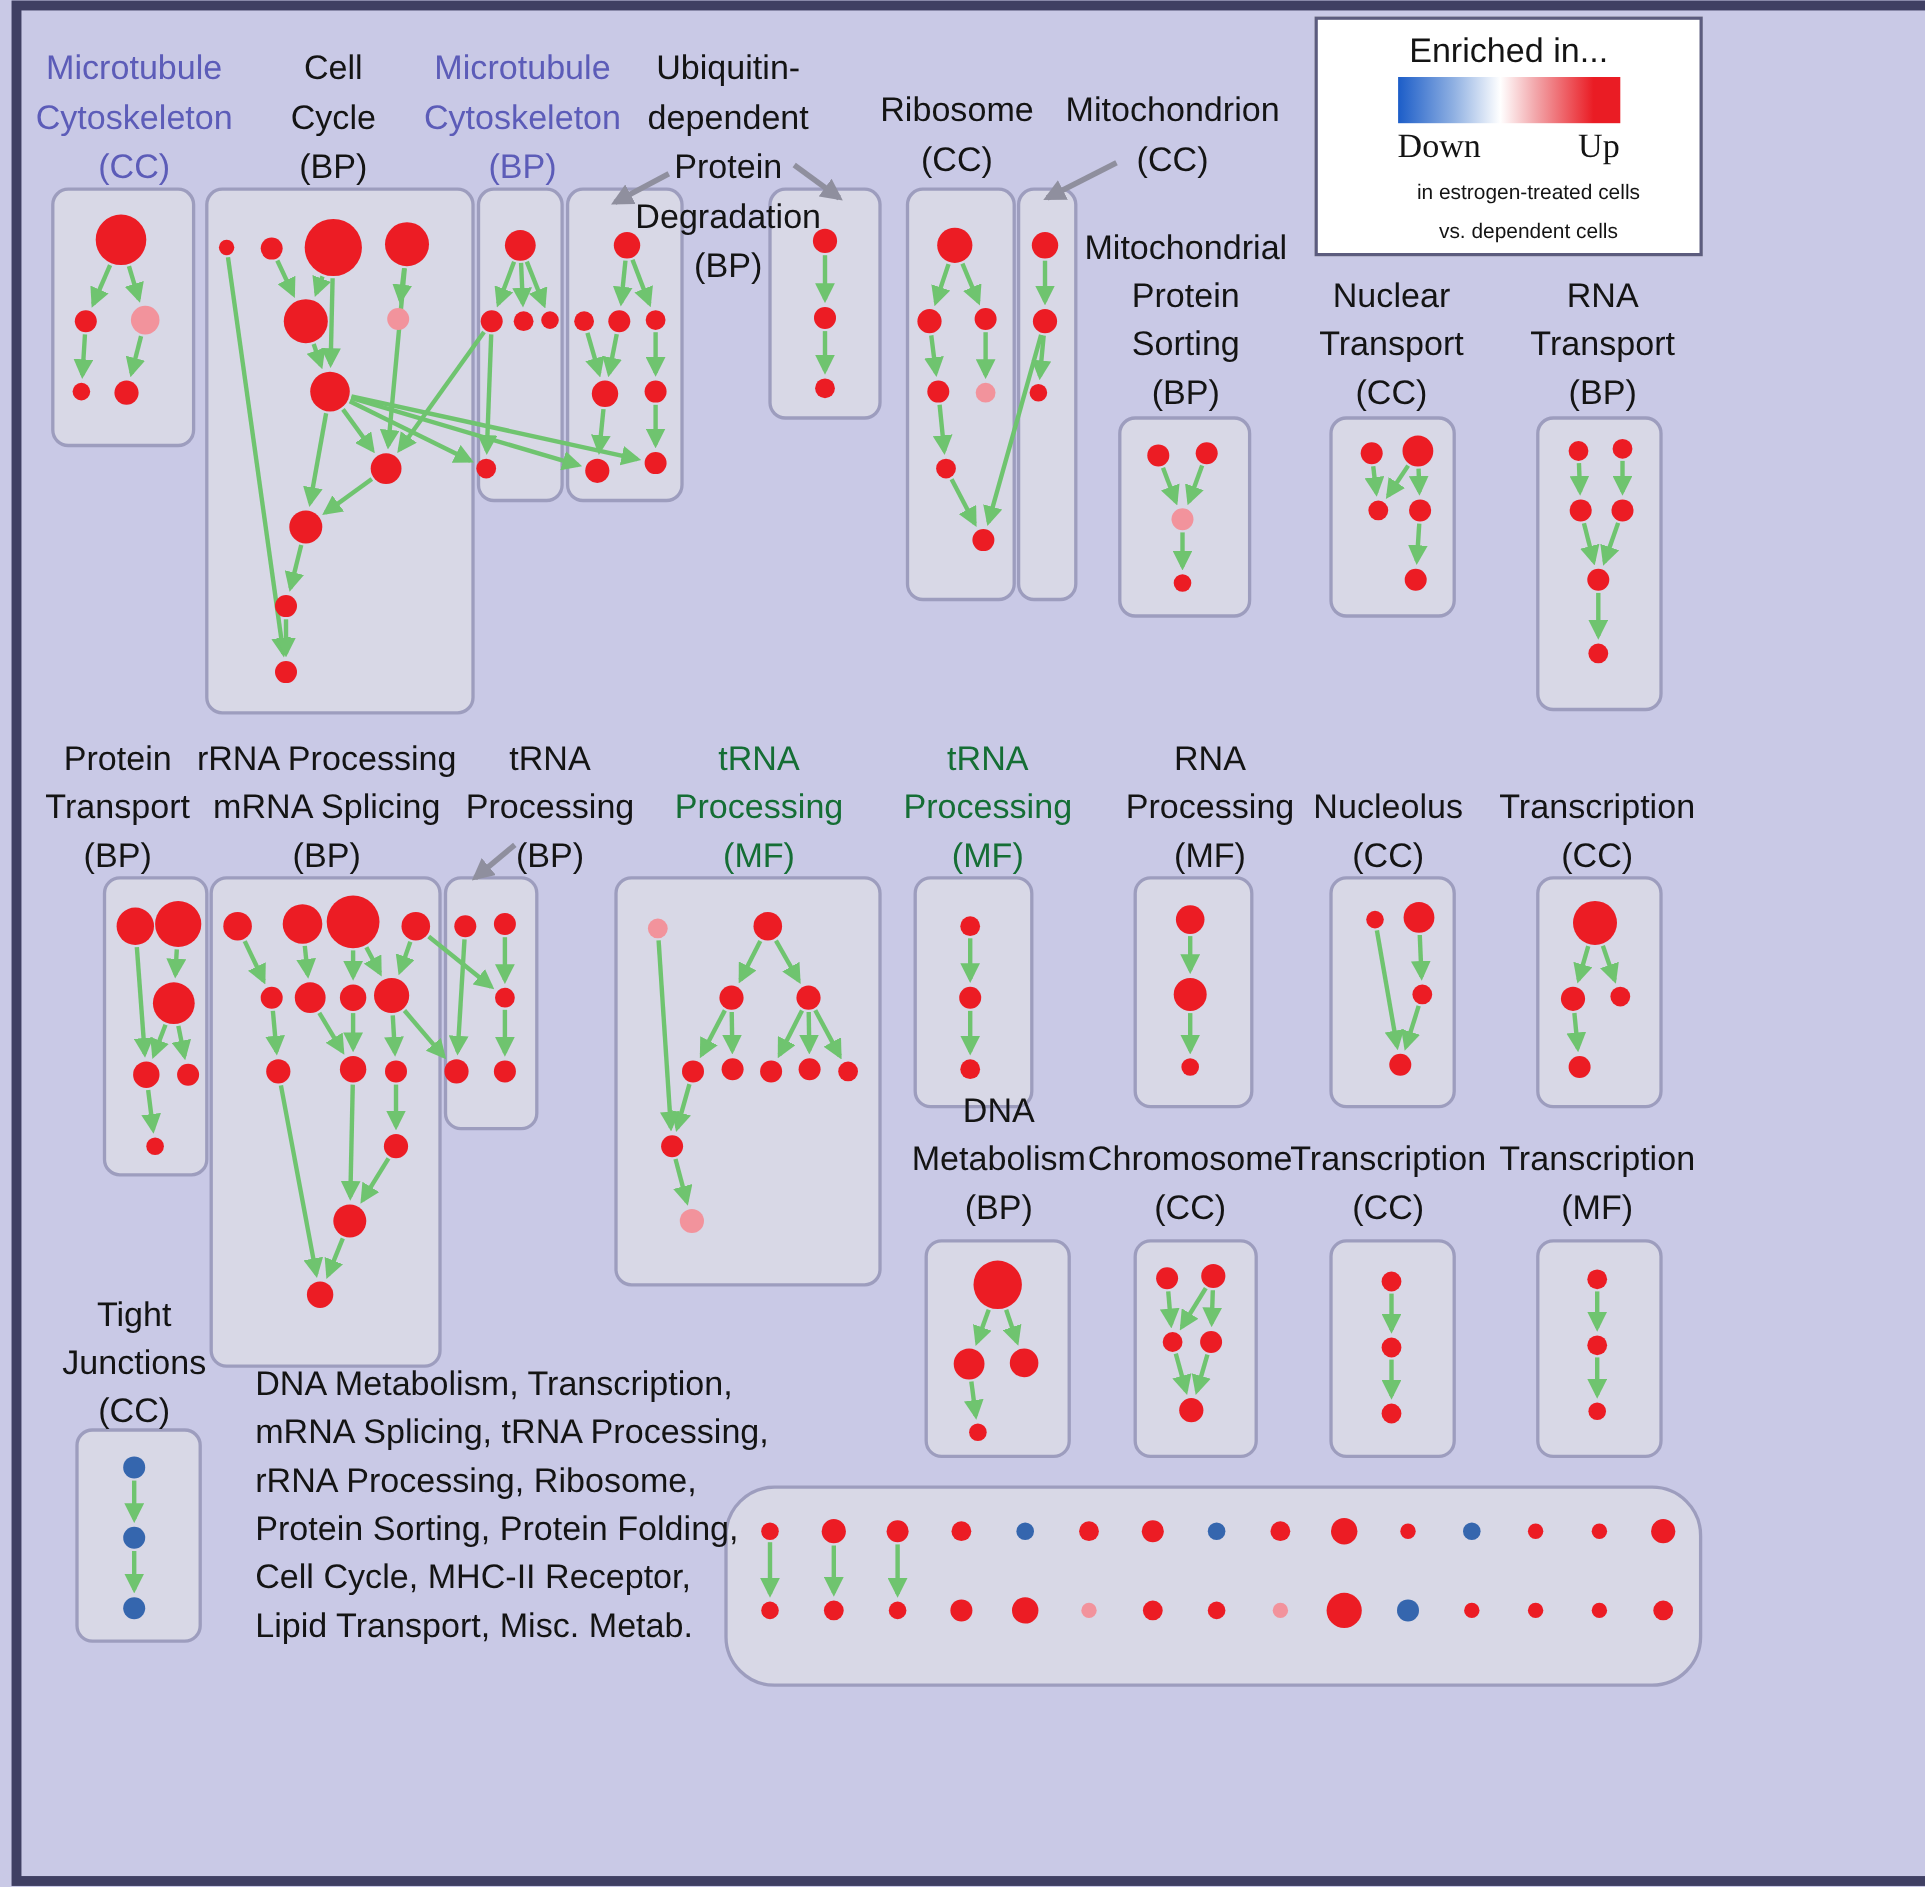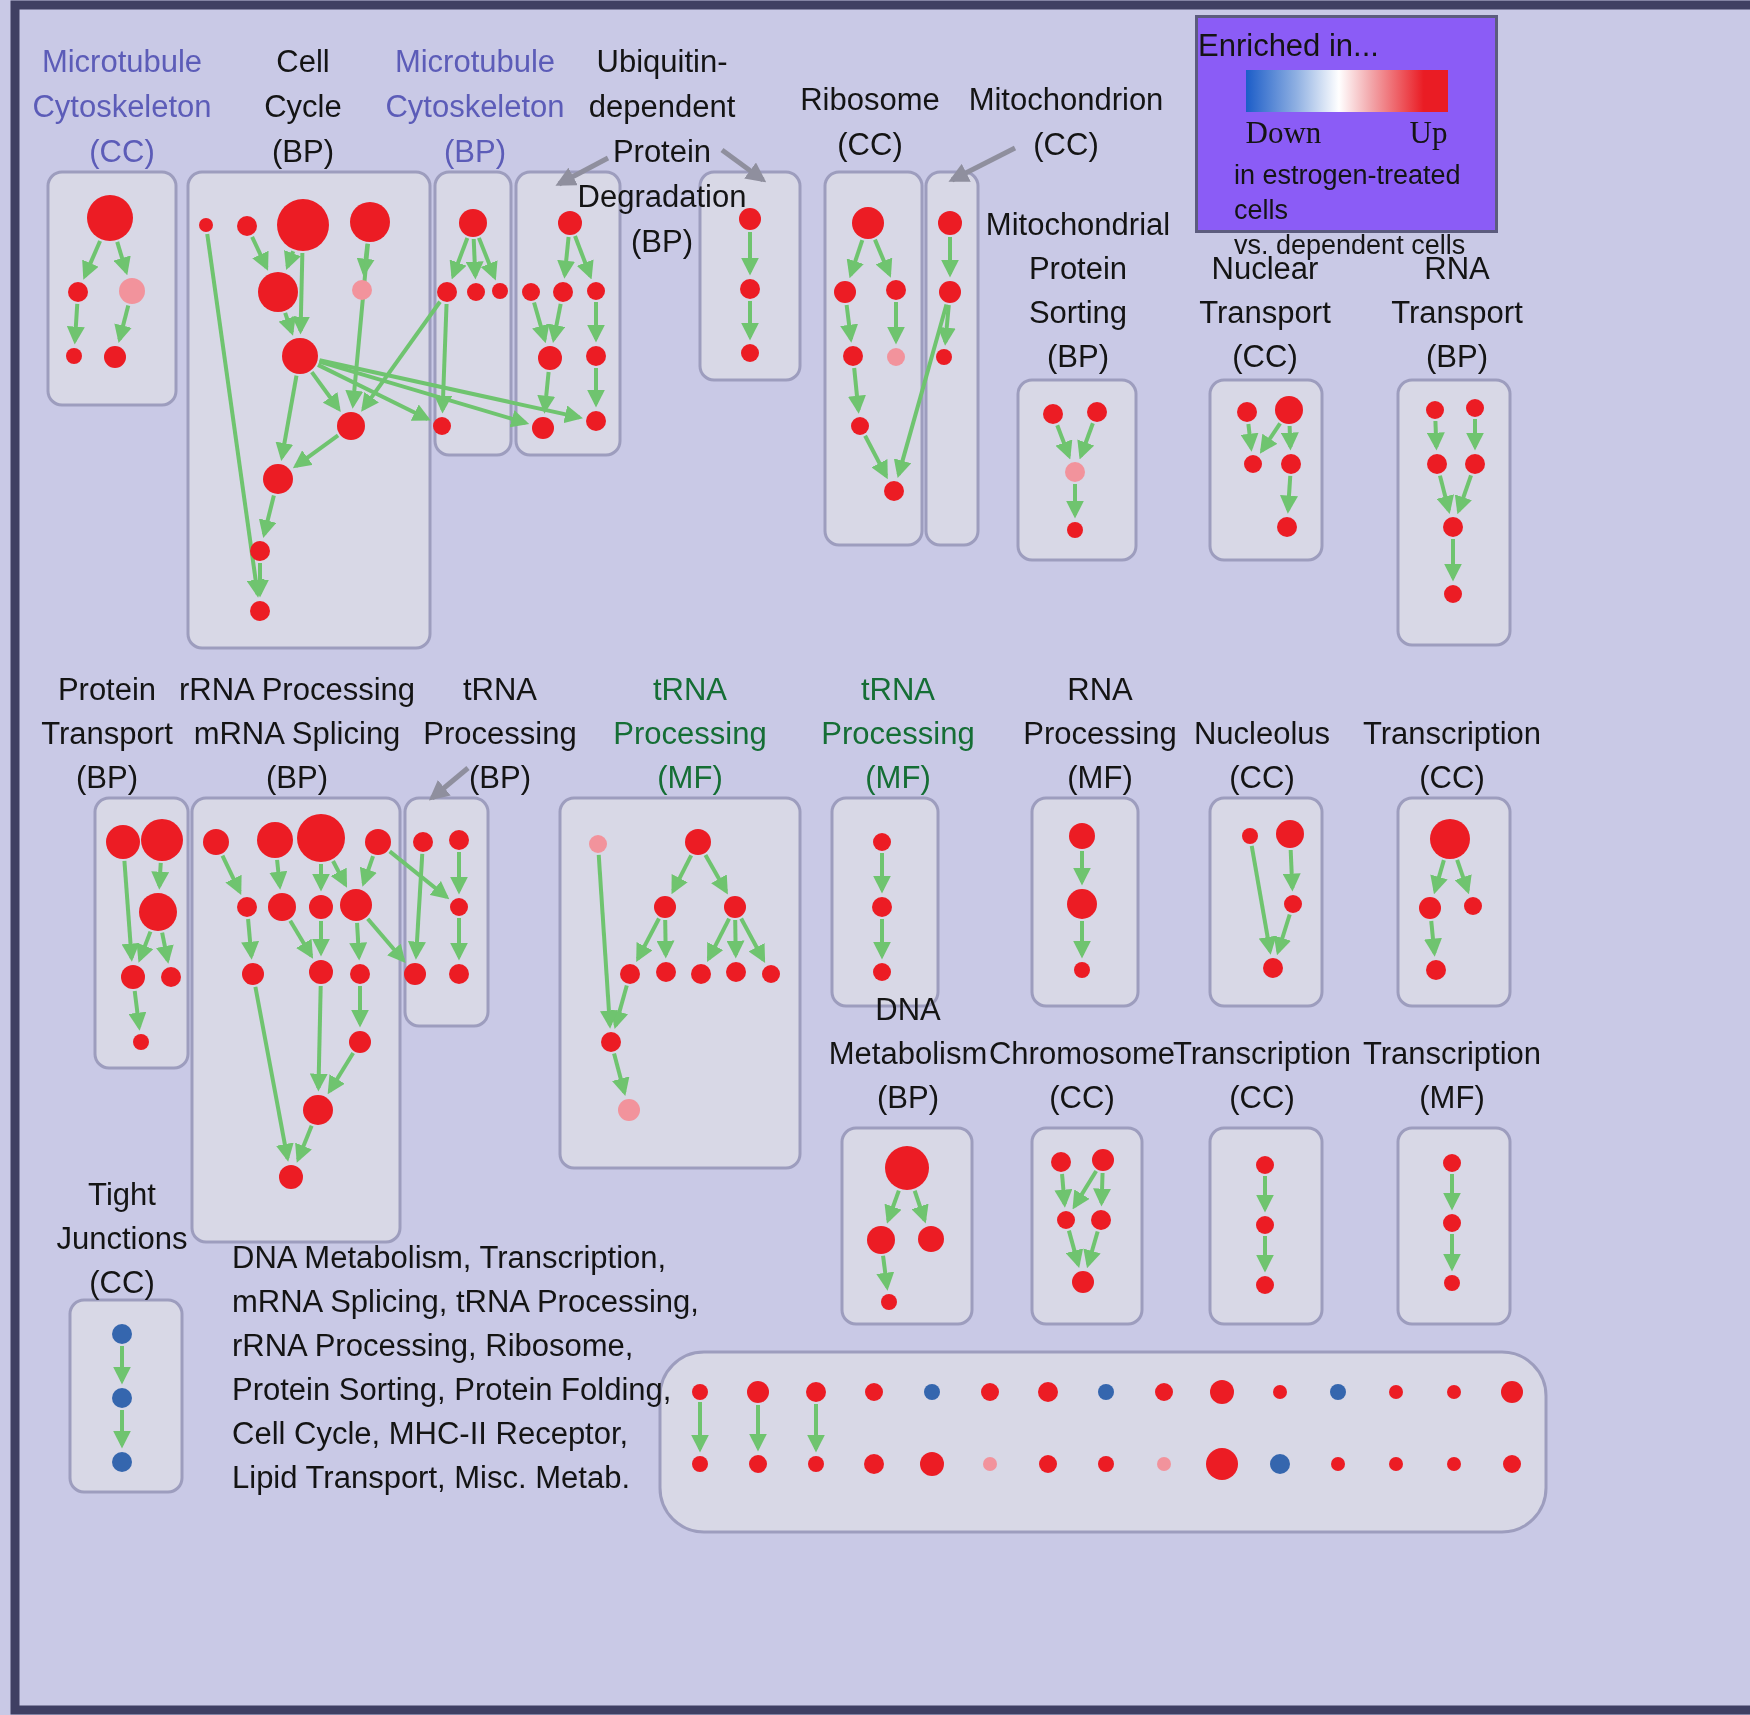--- a/index.html
+++ b/index.html
@@ -1,29 +1,29 @@
 <!DOCTYPE html>
 <html><head>
 <meta charset="utf-8">
 <style>
   html,body{margin:0;padding:0;}
   body{font-family:"Liberation Sans",sans-serif;background:#c9c9e6;}
   #stage{position:relative;width:1750px;height:1715px;overflow:hidden;margin-left:10px;}
   #diagram{position:absolute;left:0;top:0;}
   svg text{font-family:"Liberation Sans",sans-serif;}
   .legend{
-    position:absolute;left:1185px;top:15px;width:303px;height:218px;
-    box-sizing:border-box;border:3px solid #5c5c7e;background:#8b5cf6;
-    z-index:2;
+    position:absolute;left:1185px;top:15px;width:353px;height:218px;
+    box-sizing:border-box;border:3px solid #5c5c7e;background:#ffffff;
+    text-align:center;z-index:2;
   }
   .legend-title{font-size:31px;color:#141414;margin-top:9px;line-height:38px;}
   .legend-bar{width:202px;height:42px;margin:5px auto 0;}
   .legend-row{width:202px;margin:4px auto 0;display:flex;justify-content:space-between;
     font-size:31px;color:#141414;line-height:34px;font-family:Liberation Serif, serif;}
-  .legend-sub{font-size:27px;color:#141414;line-height:35px;margin-top:8px;padding-left:36px;}
+  .legend-sub{font-size:19px;color:#141414;line-height:35px;margin-top:8px;padding-left:36px;}
 </style>
 </head>
 <body>
 
 <div id="stage" style="background: rgb(201, 201, 230);">
 
   <svg id="diagram" width="1750" height="1715" viewBox="0 0 1750 1715">
     <defs>
       <marker id="arrow-green" viewBox="0 0 10 10" refX="8" refY="5" markerWidth="4.5" markerHeight="4.5" orient="auto">
         <path id="arrow-green-path" d="M0,0 L10,5 L0,10 Z" fill="#6fc46f"></path>

